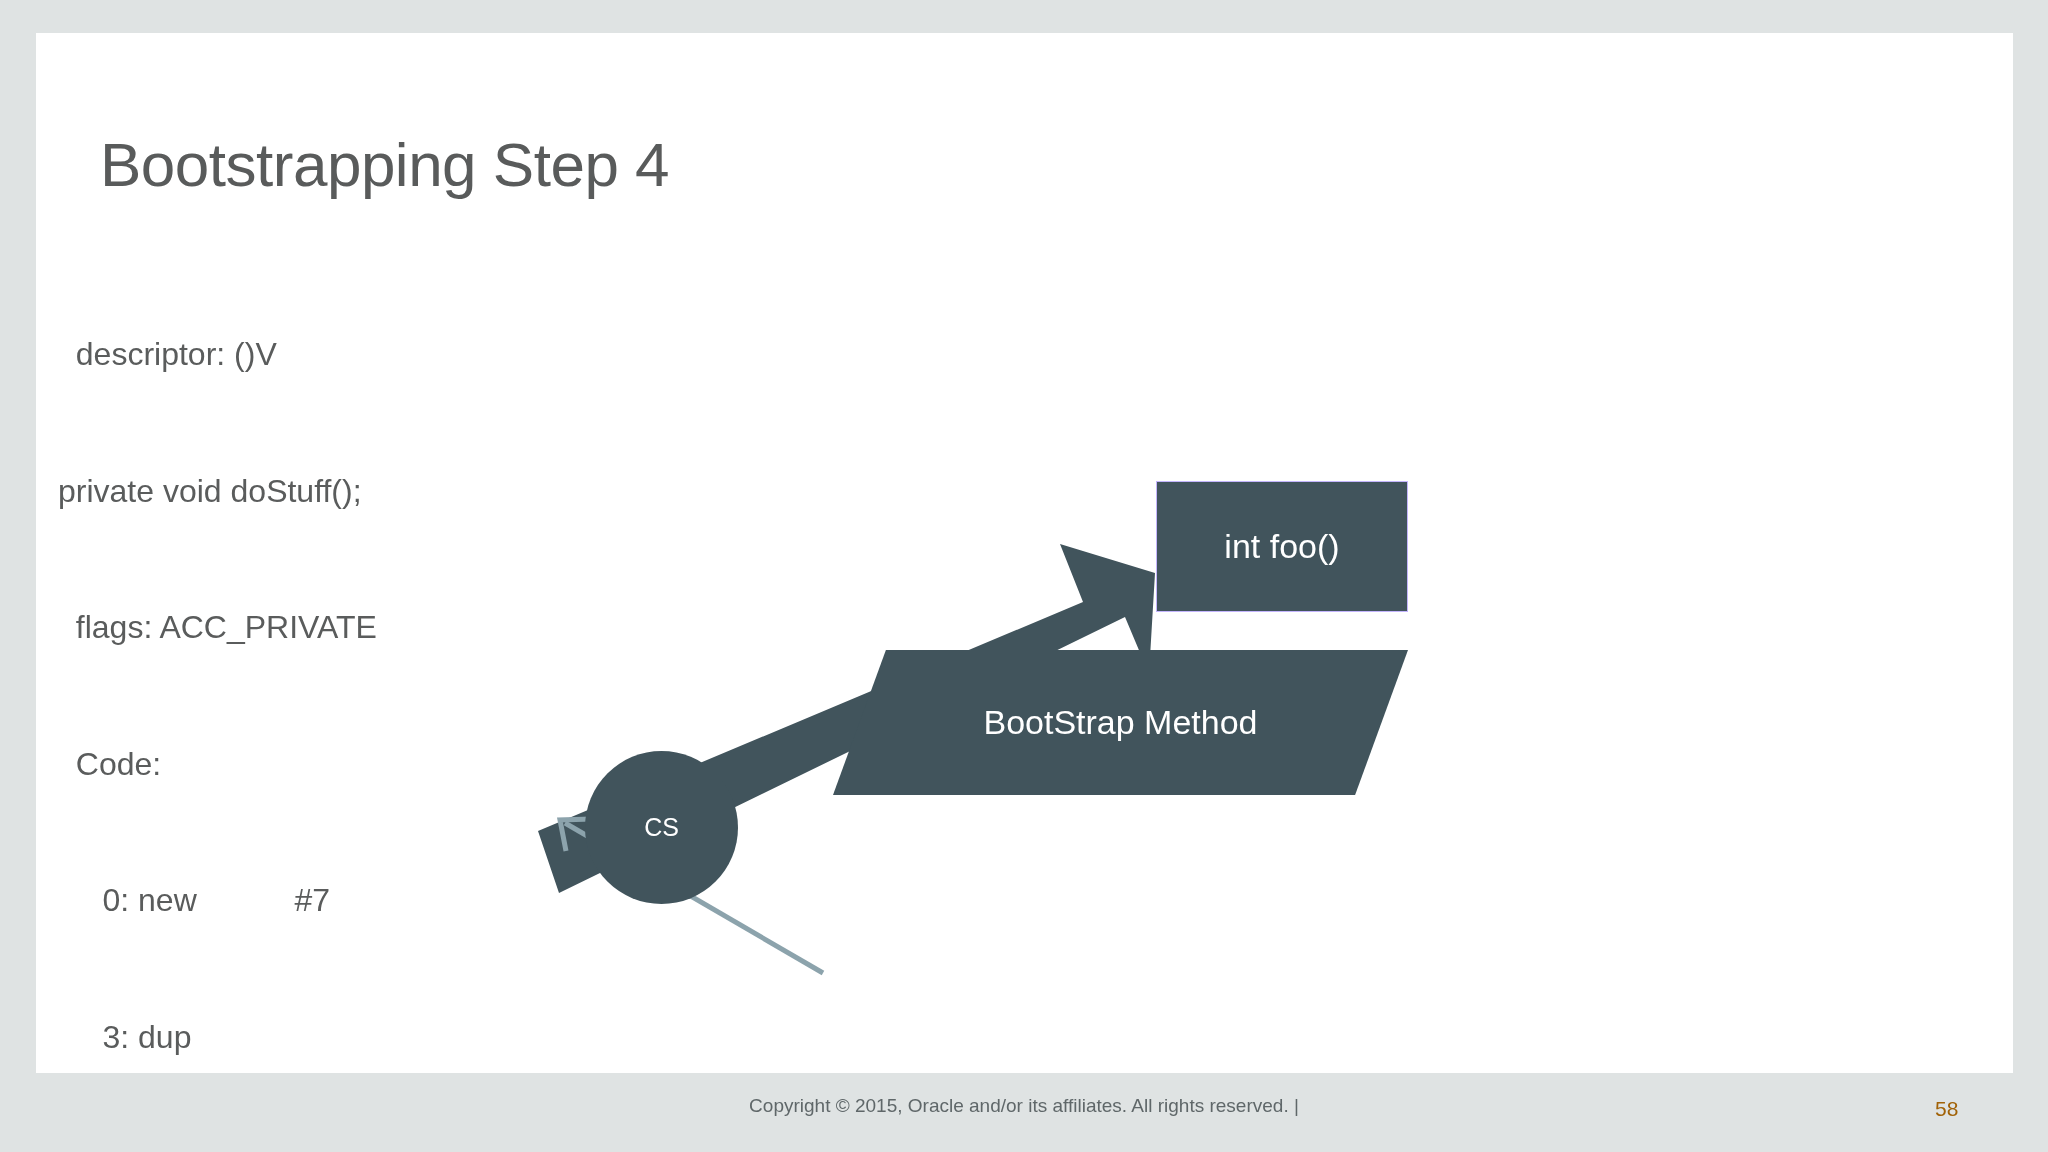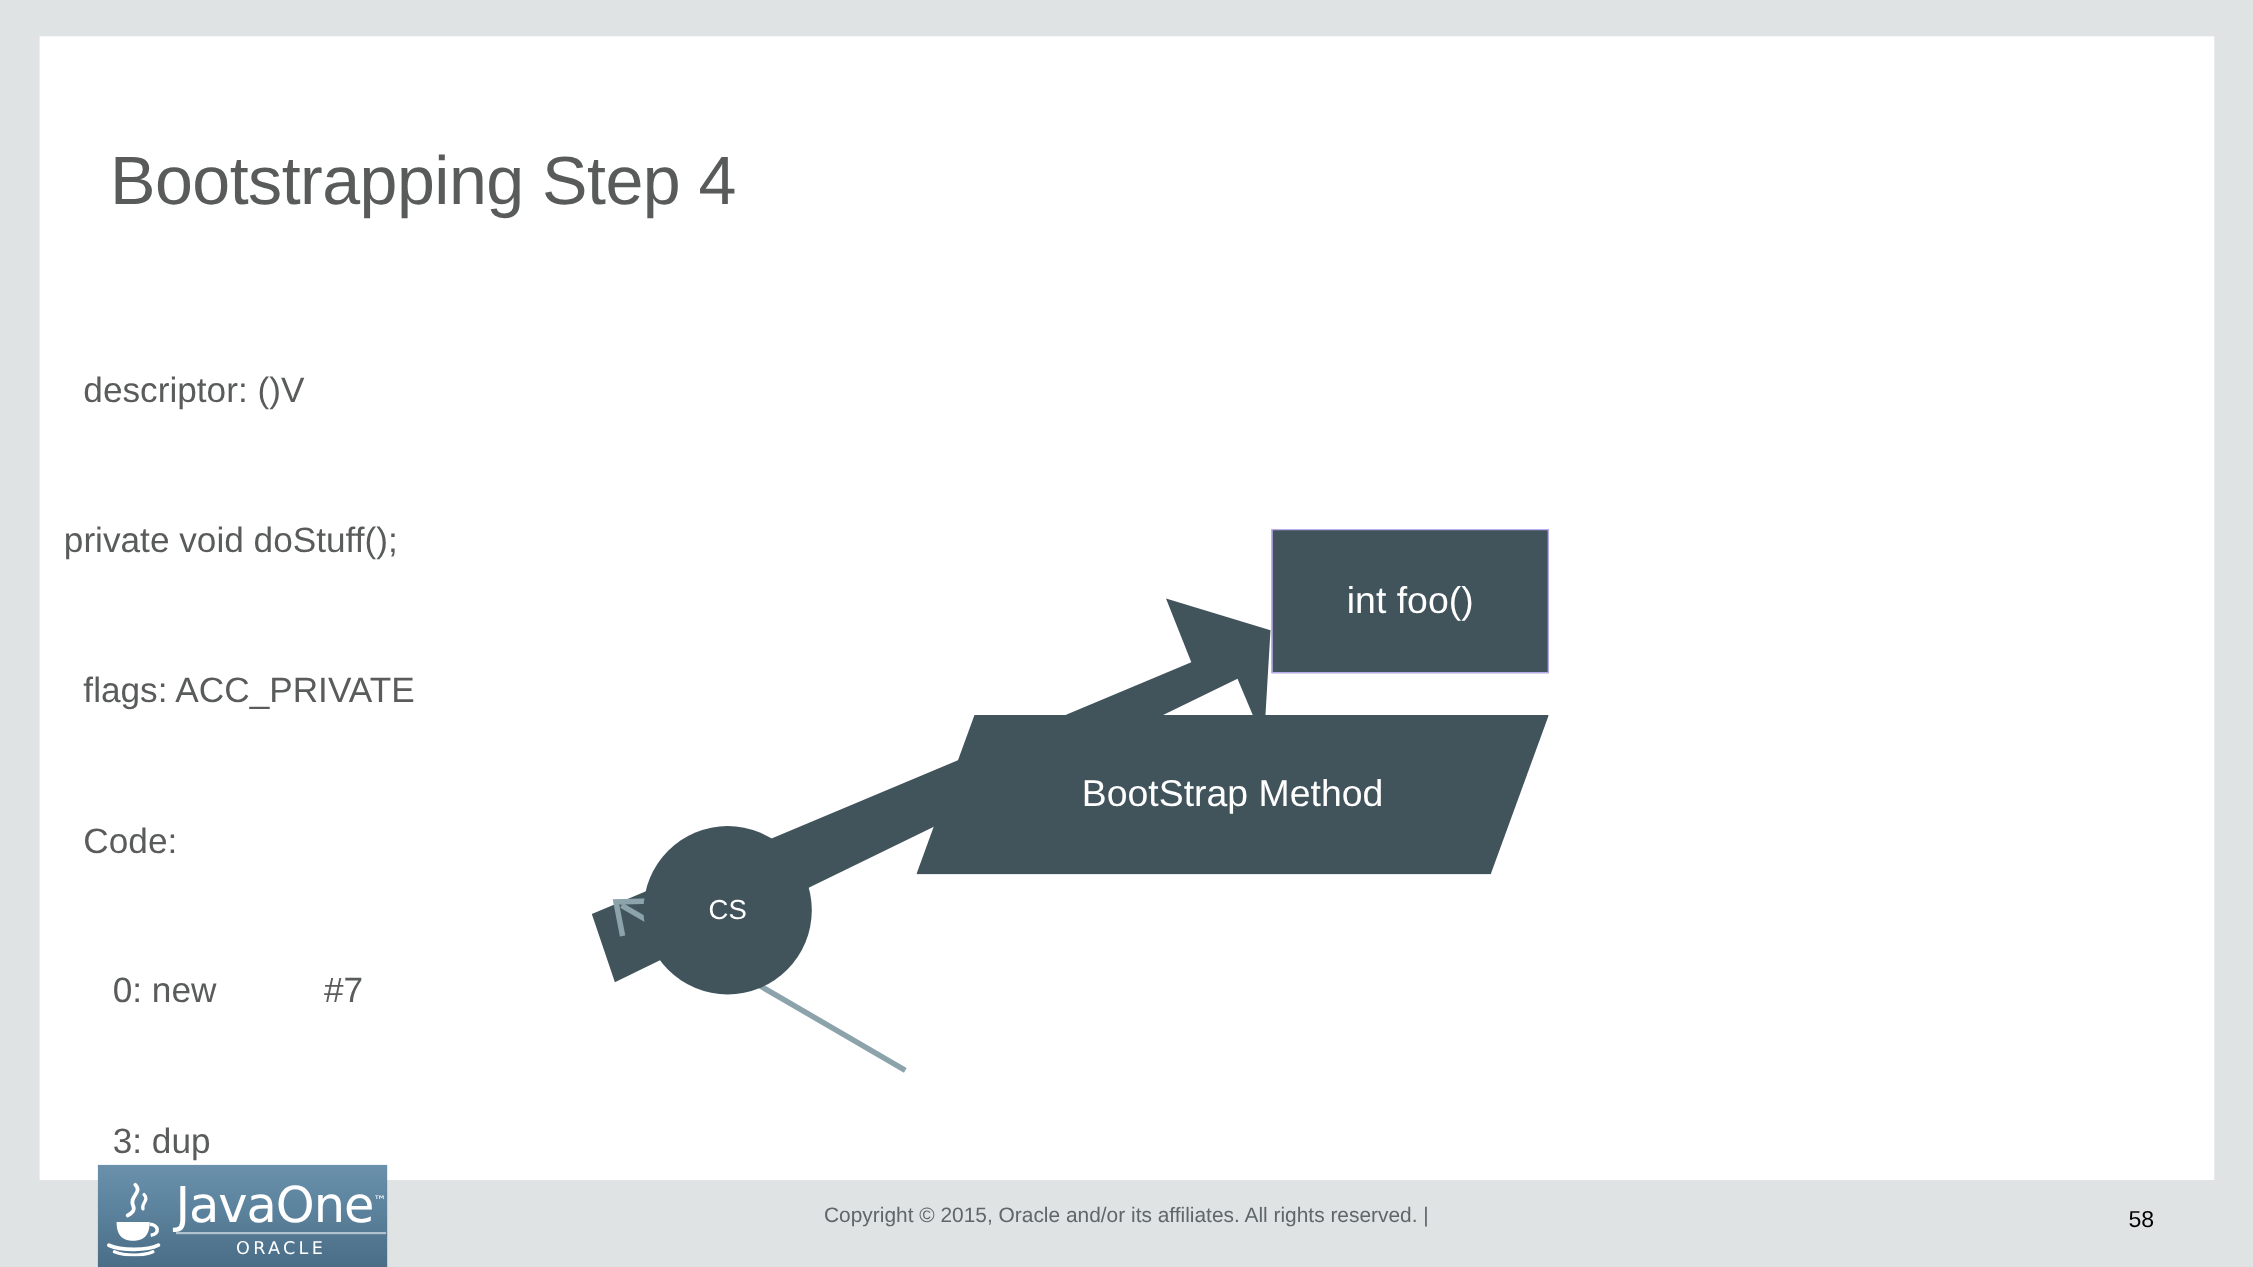--- a/index.html
+++ b/index.html
@@ -154,21 +154,21 @@
     text-align: center;
     font-size: 19px;
     color: #5f6769;
     white-space: nowrap;
   }
   .footer-pagenum {
     position: absolute;
     left: 1935px;
     top: 1097px;
     font-size: 21px;
-    color: #000000;
+    color: #a16207;
   }
 
   
   .javaone-logo {
     position: absolute;
     left: 89px;
     top: 1059px;
     width: 263px;
     height: 93px;
     background: linear-gradient(180deg, #6a90ab 0%, #5d849f 40%, #52768f 75%, #4a6e88 100%);
@@ -260,37 +260,17 @@
       <div class="para"></div>
       <div class="bootstrap-label">BootStrap Method</div>
     </div>
 
     <div class="mh-label">Method Handle</div>
 
   </div>
 
   <div class="footer-bar"></div>
 
-  <div class="javaone-logo">
-    <div class="logo-inner">
-      <svg class="logo-cup" width="64" height="70" viewBox="0 0 64 70">
-
-        <path d="M33 5 C40 12, 27 16, 31 24 C33 28, 30 31, 26 33" fill="none" stroke="#ffffff" stroke-width="3.4" stroke-linecap="round"></path>
-        <path d="M41 14 C46 19, 38 22, 40 27" fill="none" stroke="#ffffff" stroke-width="3" stroke-linecap="round"></path>
-
-        <path d="M16 39 L46 39 C46 52, 40 56, 31 56 C22 56, 16 52, 16 39 Z" fill="#ffffff"></path>
-        <path d="M46 41 C54 41, 56 50, 47 51" fill="none" stroke="#ffffff" stroke-width="3.2"></path>
-
-        <path d="M9 60 C20 65, 44 65, 54 60" fill="none" stroke="#ffffff" stroke-width="3.4" stroke-linecap="round"></path>
-        <path d="M14 66 C24 70, 40 70, 49 66" fill="none" stroke="#ffffff" stroke-width="3" stroke-linecap="round"></path>
-      </svg>
-      <div class="logo-wordmark">
-        <div class="logo-javaone"><span>JavaOne</span><span class="logo-tm">™</span></div>
-        <div class="logo-rule"></div>
-        <div class="logo-oracle">ORACLE</div>
-      </div>
-    </div>
-  </div>
 
   <div class="footer-copyright">Copyright © 2015, Oracle and/or its affiliates. All rights reserved.  |</div>
   <div class="footer-pagenum">58</div>
 
 </div>
 
 </body></html>

